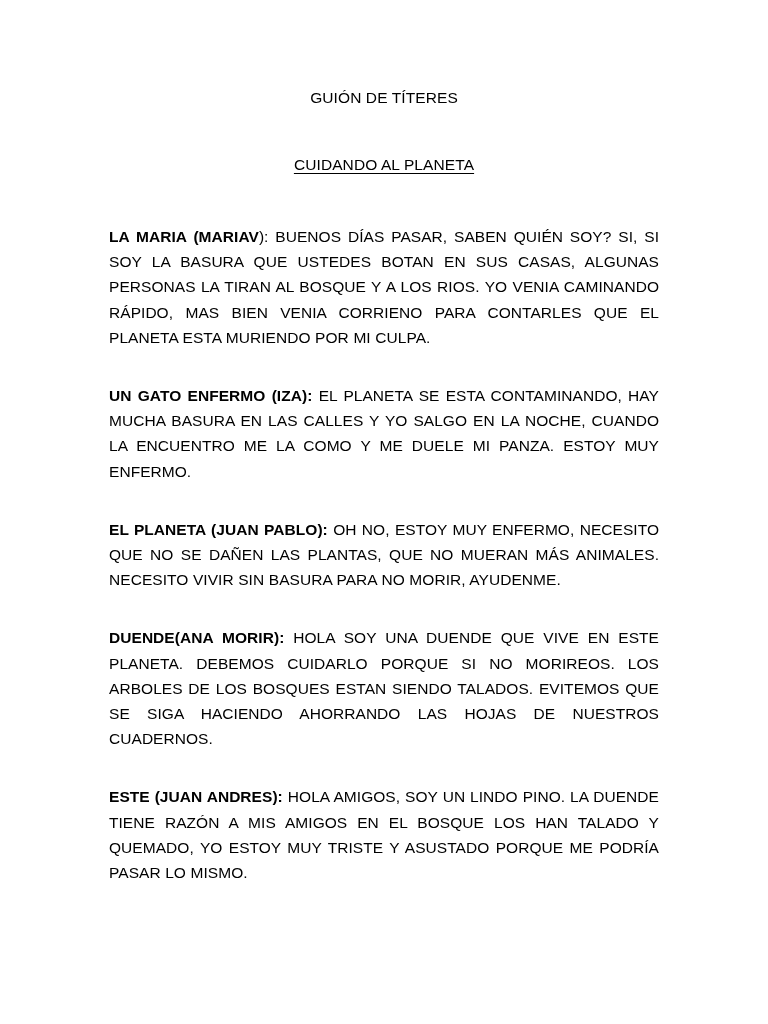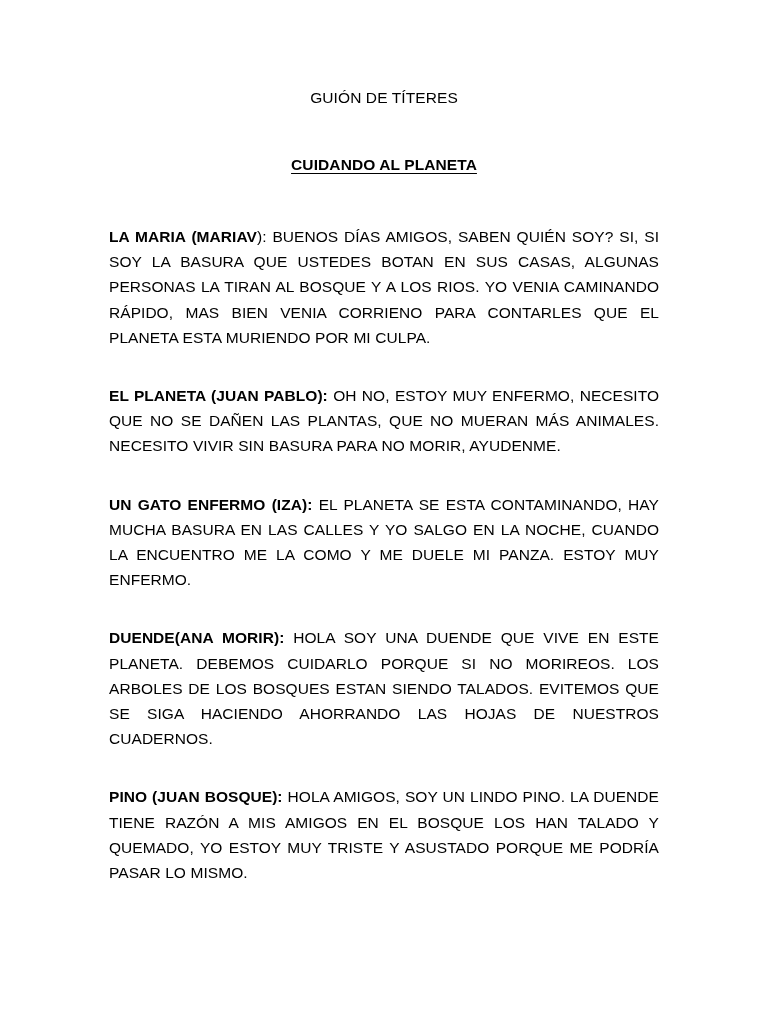--- a/index.html
+++ b/index.html
@@ -38,21 +38,21 @@
   }
   .doc-subtitle-wrap {
     text-align: center;
     margin: 0;
     padding-top: 42px;
   }
   .doc-subtitle {
     font-size: 15.5px;
     line-height: 25px;
     color: #000000;
-    font-weight: bold;
+    font-weight: normal;
     text-decoration: underline;
     text-underline-offset: 3px;
     letter-spacing: 0.1px;
   }
   .script-block {
     text-align: justify;
     text-justify: inter-word;
     font-size: 15.5px;
     line-height: 25.2px;
     color: #000000;
@@ -77,33 +77,33 @@
 <div class="page">
   <div class="content">
 
     <h1 class="doc-title">GUIÓN DE TÍTERES</h1>
 
     <div class="doc-subtitle-wrap">
       <span class="doc-subtitle">CUIDANDO AL PLANETA </span>
     </div>
 
     <p class="script-block block-gap-first">
-      <span class="speaker">LA MARIA (MARIAV</span><span class="speaker-tail">):</span><span class="line-text"> BUENOS DÍAS AMIGOS, SABEN QUIÉN SOY? SI, SI SOY LA BASURA QUE USTEDES BOTAN EN SUS CASAS, ALGUNAS PERSONAS LA TIRAN AL BOSQUE Y A LOS RIOS. YO VENIA CAMINANDO RÁPIDO, MAS BIEN VENIA CORRIENO PARA CONTARLES QUE EL PLANETA ESTA MURIENDO POR MI CULPA.</span>
+      <span class="speaker">LA MARIA (MARIAV</span><span class="speaker-tail">):</span><span class="line-text"> BUENOS DÍAS PASAR, SABEN QUIÉN SOY? SI, SI SOY LA BASURA QUE USTEDES BOTAN EN SUS CASAS, ALGUNAS PERSONAS LA TIRAN AL BOSQUE Y A LOS RIOS. YO VENIA CAMINANDO RÁPIDO, MAS BIEN VENIA CORRIENO PARA CONTARLES QUE EL PLANETA ESTA MURIENDO POR MI CULPA.</span>
+    </p>
+
+    <p class="script-block block-gap">
+      <span class="speaker">UN GATO ENFERMO (IZA):</span><span class="speaker-tail"></span><span class="line-text"> EL PLANETA SE ESTA CONTAMINANDO, HAY MUCHA BASURA EN LAS CALLES Y YO SALGO EN LA NOCHE, CUANDO LA ENCUENTRO ME LA COMO Y ME DUELE MI PANZA. ESTOY MUY ENFERMO.</span>
     </p>
 
     <p class="script-block block-gap">
       <span class="speaker">EL PLANETA (JUAN PABLO):</span><span class="speaker-tail"></span><span class="line-text"> OH NO, ESTOY MUY ENFERMO, NECESITO QUE NO SE DAÑEN LAS PLANTAS, QUE NO MUERAN MÁS ANIMALES. NECESITO VIVIR SIN BASURA PARA NO MORIR, AYUDENME.</span>
     </p>
 
     <p class="script-block block-gap">
-      <span class="speaker">UN GATO ENFERMO (IZA):</span><span class="speaker-tail"></span><span class="line-text"> EL PLANETA SE ESTA CONTAMINANDO, HAY MUCHA BASURA EN LAS CALLES Y YO SALGO EN LA NOCHE, CUANDO LA ENCUENTRO ME LA COMO Y ME DUELE MI PANZA. ESTOY MUY ENFERMO.</span>
-    </p>
-
-    <p class="script-block block-gap">
       <span class="speaker">DUENDE(ANA MORIR):</span><span class="speaker-tail"></span><span class="line-text"> HOLA SOY UNA DUENDE QUE VIVE EN ESTE PLANETA. DEBEMOS CUIDARLO PORQUE SI NO MORIREOS. LOS ARBOLES DE LOS BOSQUES ESTAN SIENDO TALADOS. EVITEMOS QUE SE SIGA HACIENDO AHORRANDO LAS HOJAS DE NUESTROS CUADERNOS.</span>
     </p>
 
     <p class="script-block block-gap">
-      <span class="speaker">PINO (JUAN BOSQUE):</span><span class="speaker-tail"></span><span class="line-text"> HOLA AMIGOS, SOY UN LINDO PINO. LA DUENDE TIENE RAZÓN A MIS AMIGOS EN EL BOSQUE LOS HAN TALADO Y QUEMADO, YO ESTOY MUY TRISTE Y ASUSTADO PORQUE ME PODRÍA PASAR LO MISMO.</span>
+      <span class="speaker">ESTE (JUAN ANDRES):</span><span class="speaker-tail"></span><span class="line-text"> HOLA AMIGOS, SOY UN LINDO PINO. LA DUENDE TIENE RAZÓN A MIS AMIGOS EN EL BOSQUE LOS HAN TALADO Y QUEMADO, YO ESTOY MUY TRISTE Y ASUSTADO PORQUE ME PODRÍA PASAR LO MISMO.</span>
     </p>
 
   </div>
 </div>
 
 </body></html>

